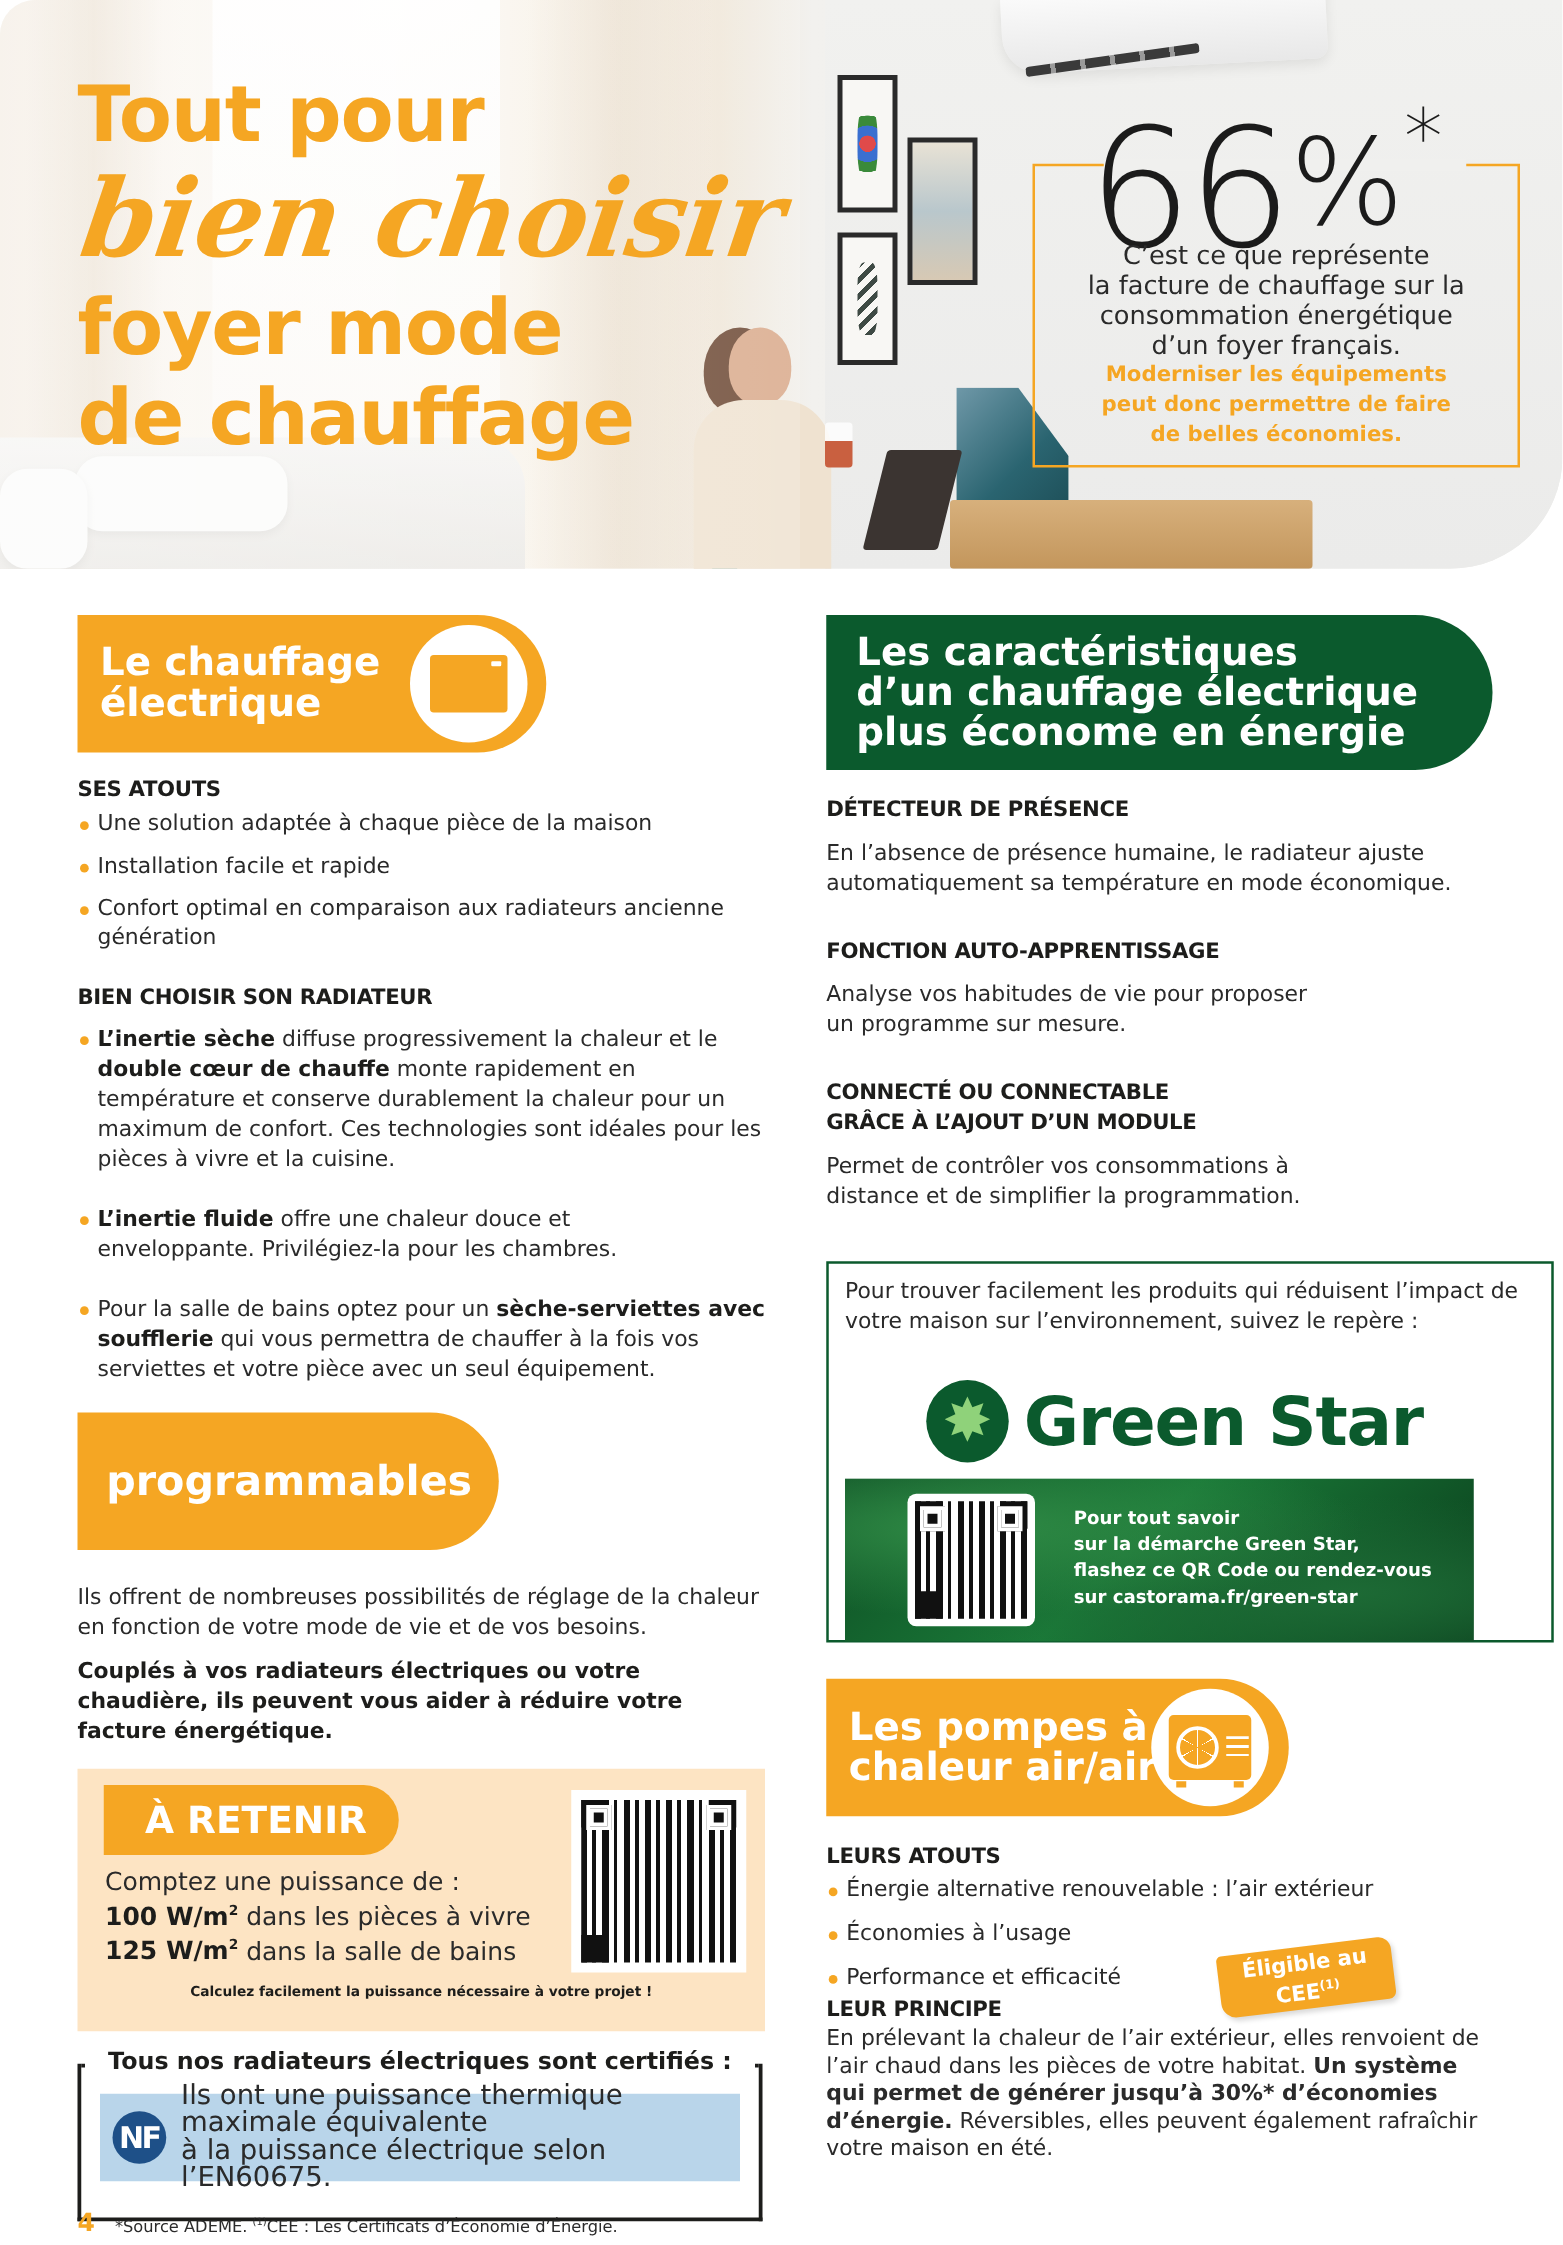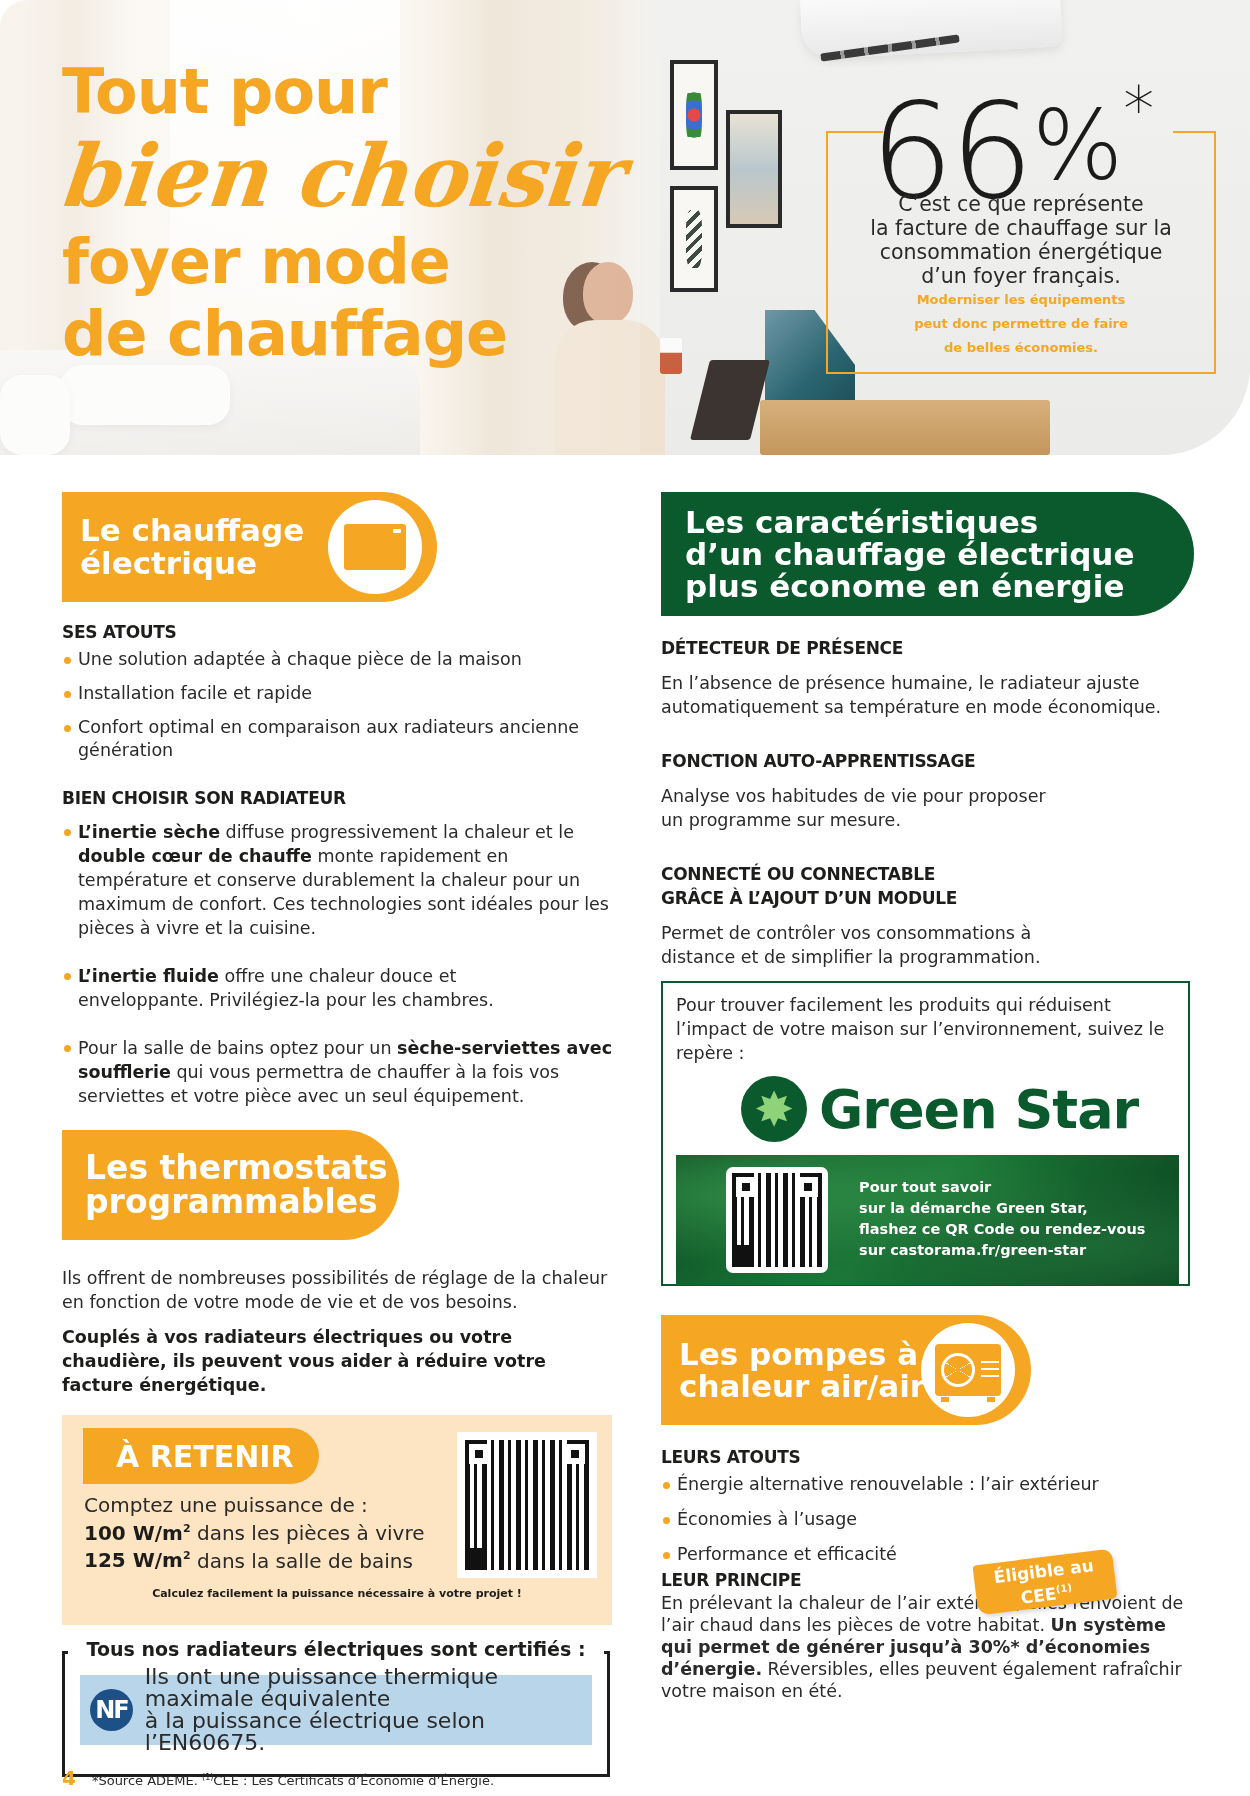--- a/index.html
+++ b/index.html
@@ -45,21 +45,21 @@
   .hero-title .t-line { display: block; font-family: "DejaVu Sans", sans-serif; font-weight: 900; font-weight: bold; font-size: 62px; line-height: 72px; letter-spacing: -1px; }
   .hero-title .t-script { display: block; font-family: "DejaVu Serif", serif; font-style: italic; font-size: 86px; line-height: 100px; margin: -2px 0 0 4px; letter-spacing: -1px; transform: skewX(-8deg); }
   .hero-title .t-line.l1 { margin-bottom: -2px; }
 
   .stat-box { position: absolute; left: 826px; top: 131px; width: 390px; height: 243px; border: 2.5px solid #f5a623; z-index: 3; }
   .stat-box .gap { position: absolute; left: 55px; top: -6px; width: 290px; height: 10px; background: #f0f0ee; }
   .stat-number { position: absolute; left: 870px; top: 40px; z-index: 4; font-family: "DejaVu Sans", sans-serif; font-weight: 300; font-size: 132px; line-height: 140px; color: #1b1b1b; letter-spacing: -4px; }
   .stat-number .pct { font-size: 96px; letter-spacing: 0; vertical-align: 18px; margin-left: 2px; }
   .stat-number .star { font-size: 62px; vertical-align: 66px; }
   .stat-text { position: absolute; left: 836px; top: 192px; width: 370px; text-align: center; z-index: 4; font-size: 20.5px; line-height: 24px; color: #2a2a2a; }
-  .stat-text .hl { color: #f5a623; font-weight: bold; font-size: 13px; }
+  .stat-text .hl { color: #f5a623; font-weight: bold; font-size: 17px; }
 
   
   .col-left { position: absolute; left: 62px; top: 492px; width: 560px; }
   .col-right { position: absolute; left: 661px; top: 492px; width: 540px; }
 
   .pill-header {
     position: relative; background: #f5a623; color: #ffffff;
     border-top-right-radius: 60px; border-bottom-right-radius: 60px;
     display: flex; align-items: center;
   }
@@ -115,21 +115,21 @@
   .footer .page-num { color: #f5a623; font-weight: bold; font-size: 20px; margin-right: 16px; }
   .footer .footnote { font-size: 13px; color: #2a2a2a; }
   .footer sup { font-size: 8px; }
 
   
   .ph-green { background: #0b5a2d; width: 533px; height: 124px; border-top-right-radius: 62px; border-bottom-right-radius: 62px; display: flex; align-items: center; }
   .ph-green .ph-title { padding-left: 24px; font-size: 31px; line-height: 32px; }
   .feat-h { font-weight: bold; font-size: 17px; letter-spacing: -0.3px; color: #1d1d1b; margin-top: 24px; line-height: 24px; }
   .feat-p { font-size: 17.5px; line-height: 24px; color: #2a2a2a; margin-top: 11px; }
 
-  .gs-box { margin-top: 12px; width: 529px; height: 305px; border: 2.5px solid #0b5a2d; position: relative; }
+  .gs-box { margin-top: 40px; width: 582px; height: 305px; border: 2.5px solid #0b5a2d; position: relative; }
   .gs-box .gs-intro { position: absolute; left: 13px; top: 10px; font-size: 17.5px; line-height: 24px; color: #2a2a2a; }
   .gs-logo { position: absolute; left: 78px; top: 93px; display: flex; align-items: center; }
   .gs-logo .gs-circle { width: 66px; height: 66px; border-radius: 50%; background: #0b5a2d; display: flex; align-items: center; justify-content: center; color: #8fd27a; font-size: 48px; line-height: 1; }
   .gs-logo .gs-word { color: #0b5a2d; font-weight: bold; font-size: 54px; margin-left: 12px; letter-spacing: -1px; }
   .gs-banner { position: absolute; left: 13px; top: 172px; width: 503px; height: 130px;
     background: radial-gradient(ellipse at 20% 30%, #2f8a45 0%, transparent 55%), radial-gradient(ellipse at 80% 70%, #1d6a35 0%, transparent 60%), linear-gradient(135deg, #0e4d24, #1a7a38 45%, #0a3d1c); }
   .gs-banner .qr { position: absolute; left: 50px; top: 12px; width: 102px; height: 106px; background: #fff; border-radius: 7px; padding: 6px; }
   .gs-banner .gs-text { position: absolute; left: 183px; top: 22px; color: #fff; font-weight: bold; font-size: 14.5px; line-height: 21px; }
 
   .ph-pac { margin-top: 29px; width: 370px; height: 110px; }
@@ -220,21 +220,20 @@
 
   <div class="section-h" style="margin-top:26px;margin-bottom:12px;">BIEN CHOISIR SON RADIATEUR</div>
   <ul class="bullets loose">
     <li><b>L’inertie sèche</b><span> diffuse progressivement la chaleur et le </span><b>double cœur de chauffe</b><span> monte rapidement en température et conserve durablement la chaleur pour un maximum de confort. Ces technologies sont idéales pour les pièces à vivre et la cuisine.</span></li>
     <li style="padding-right:60px;"><b>L’inertie fluide</b><span> offre une chaleur douce et enveloppante. Privilégiez-la pour les chambres.</span></li>
     <li style="margin-bottom:22px;"><span>Pour la salle de bains optez pour un </span><b>sèche-serviettes avec soufflerie</b><span> qui vous permettra de chauffer à la fois vos serviettes et votre pièce avec un seul équipement.</span></li>
   </ul>
 
   <div class="pill-header ph-thermo">
     <div class="ph-title">
-      <div>Les thermostats</div>
       <div>programmables</div>
     </div>
   </div>
 
   <p class="para" style="margin-top:26px;padding-right:10px;">Ils offrent de nombreuses possibilités de réglage de la chaleur en fonction de votre mode de vie et de vos besoins.</p>
   <p class="para bold" style="margin-top:11px;">Couplés à vos radiateurs électriques ou votre chaudière, ils peuvent vous aider à réduire votre facture énergétique.</p>
 
   <div class="retenir">
     <div class="badge">À RETENIR</div>
     <div class="r-text">

